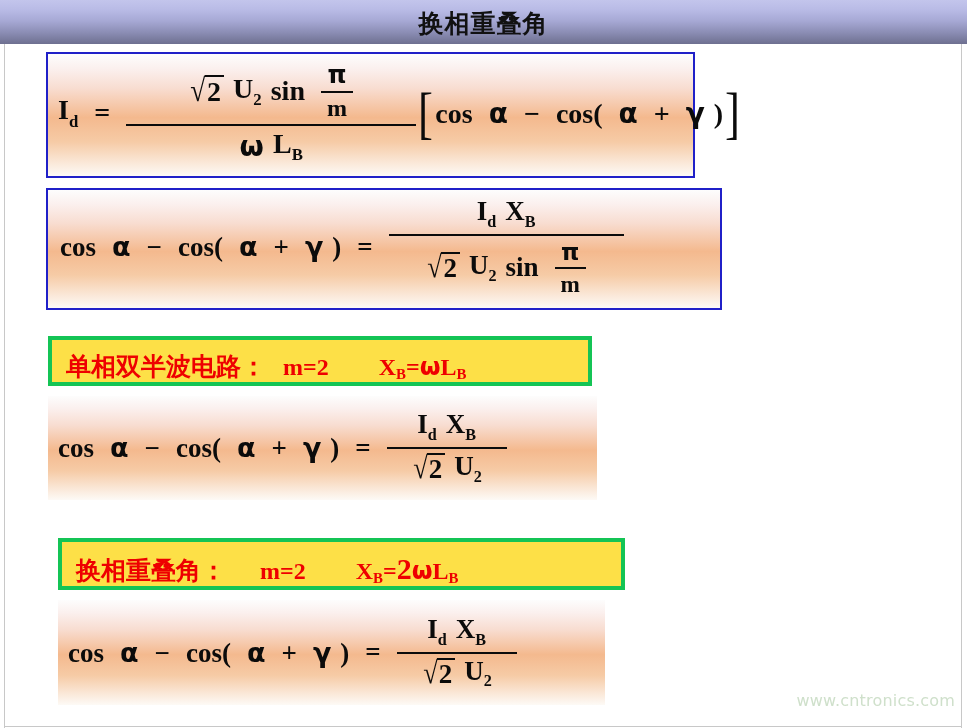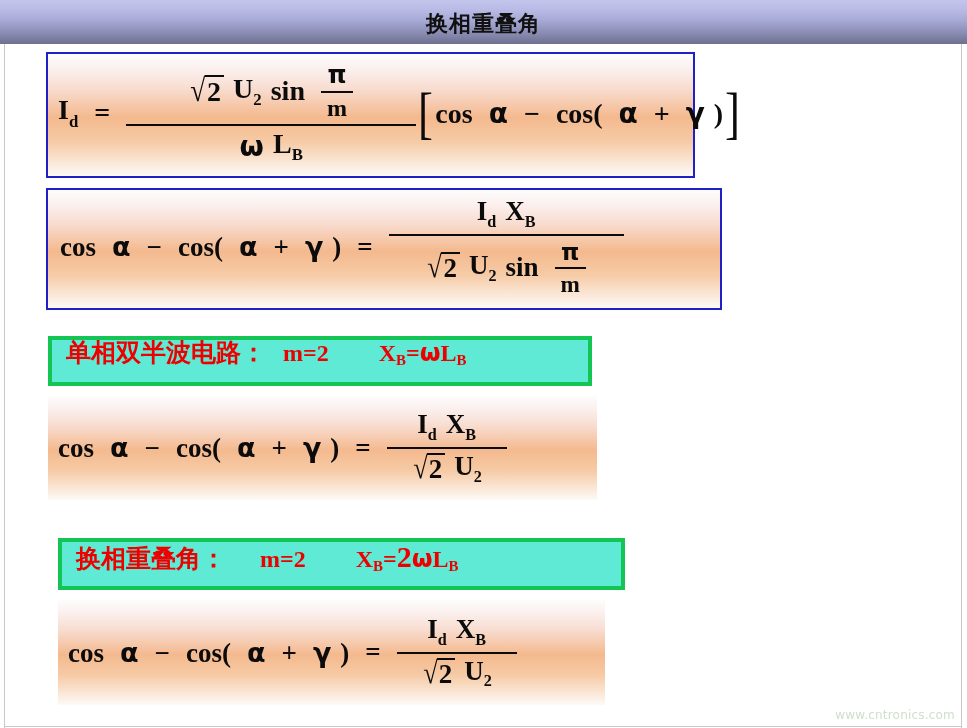--- a/index.html
+++ b/index.html
@@ -53,21 +53,21 @@
         #b9bbe6 22%,
         #a6a8d4 48%,
         #8b8db4 74%,
         #6e7090 100%);
     display: flex;
     align-items: center;
     justify-content: center;
   }
   #title-text {
     font-family: "DejaVu Sans", "Liberation Sans", sans-serif;
-    font-size: 22px;
+    font-size: 25px;
     font-weight: 700;
     color: #111111;
     letter-spacing: 1px;
     line-height: 1;
     margin-top: 3px;
   }
 
   
   .fbox {
     position: absolute;
@@ -80,24 +80,24 @@
         #fae6d5 88%,
         #fdfaf6 100%);
   }
   .fbox.blue {
     border: 2px solid #2020c8;
   }
 
   
   .gbox {
     position: absolute;
-    background: #5eead4;
+    background: #fde047;
     border: 4px solid #14c455;
     display: flex;
-    align-items: flex-start;
+    align-items: flex-end;
     box-sizing: border-box;
   }
   .gtext {
     color: #ee0000;
     font-weight: 700;
     white-space: nowrap;
     line-height: 1;
   }
   .cn {
     font-family: "DejaVu Sans", "Liberation Sans", sans-serif;
@@ -187,23 +187,23 @@
   }
 
   .sp  { display: inline-block; width: 9px; }
   .sp2 { display: inline-block; width: 16px; }
   .sp3 { display: inline-block; width: 26px; }
 
   
   #watermark {
     position: absolute;
     right: 12px;
-    bottom: 6px;
+    bottom: 18px;
     font-family: "DejaVu Sans", "Liberation Sans", sans-serif;
-    font-size: 12px;
+    font-size: 16px;
     font-weight: 400;
     color: #cfe0cb;
     letter-spacing: 0.2px;
   }
 </style>
 </head>
 <body>
 
 <div id="slide">
 

